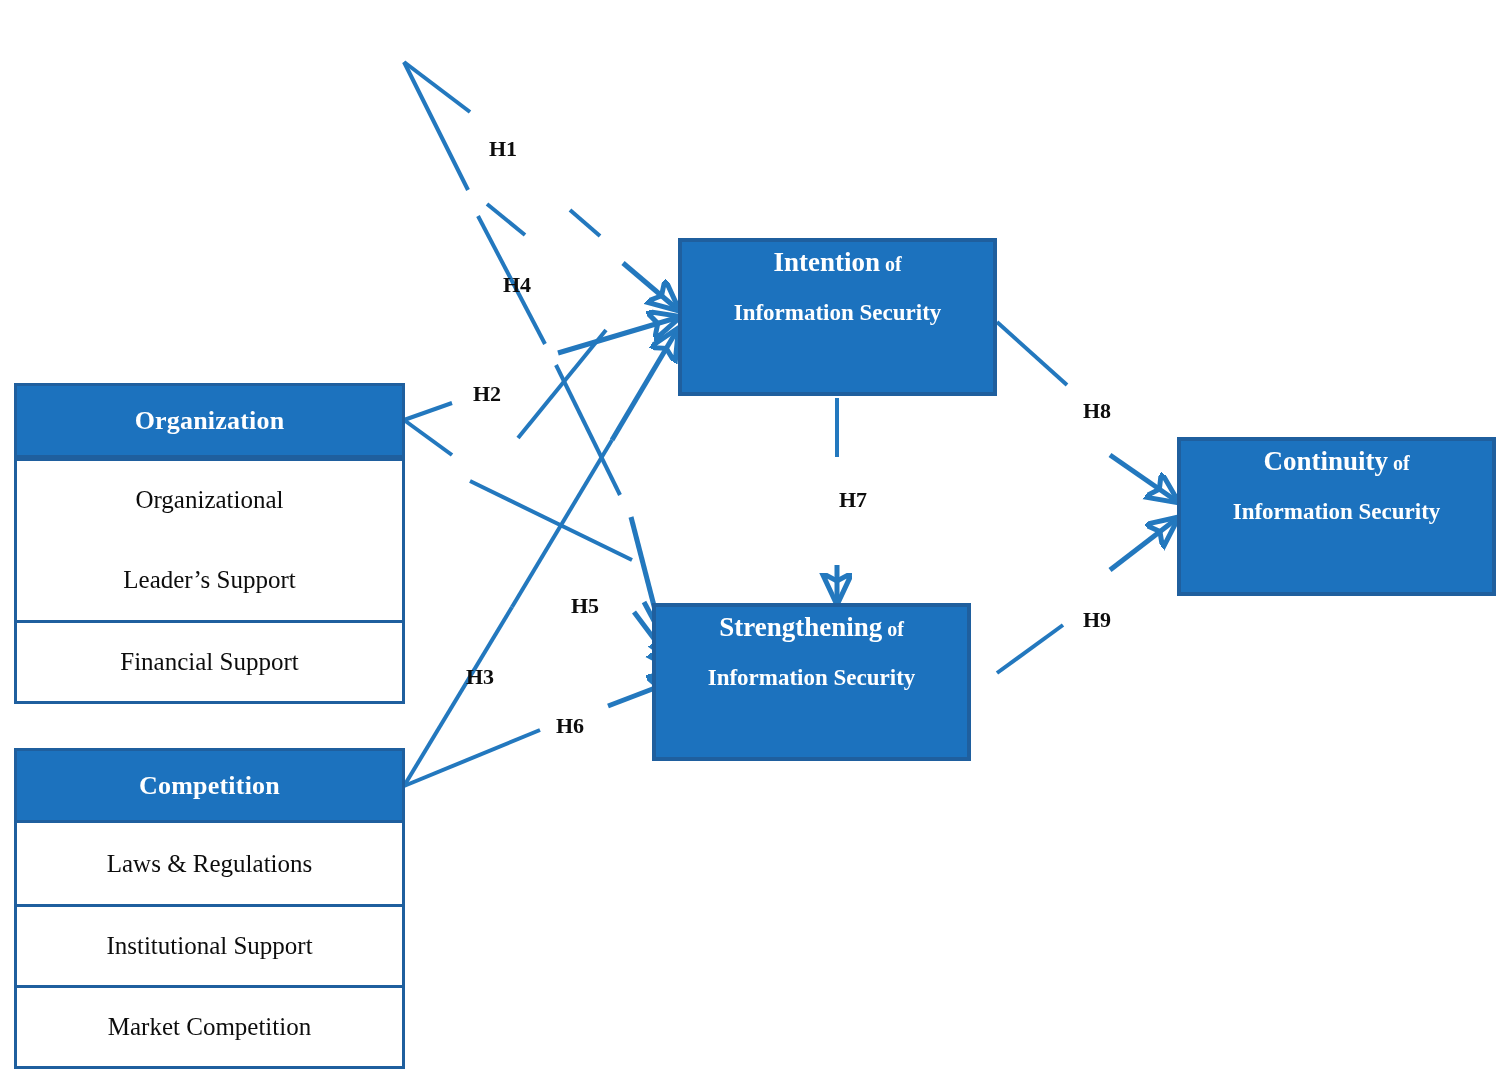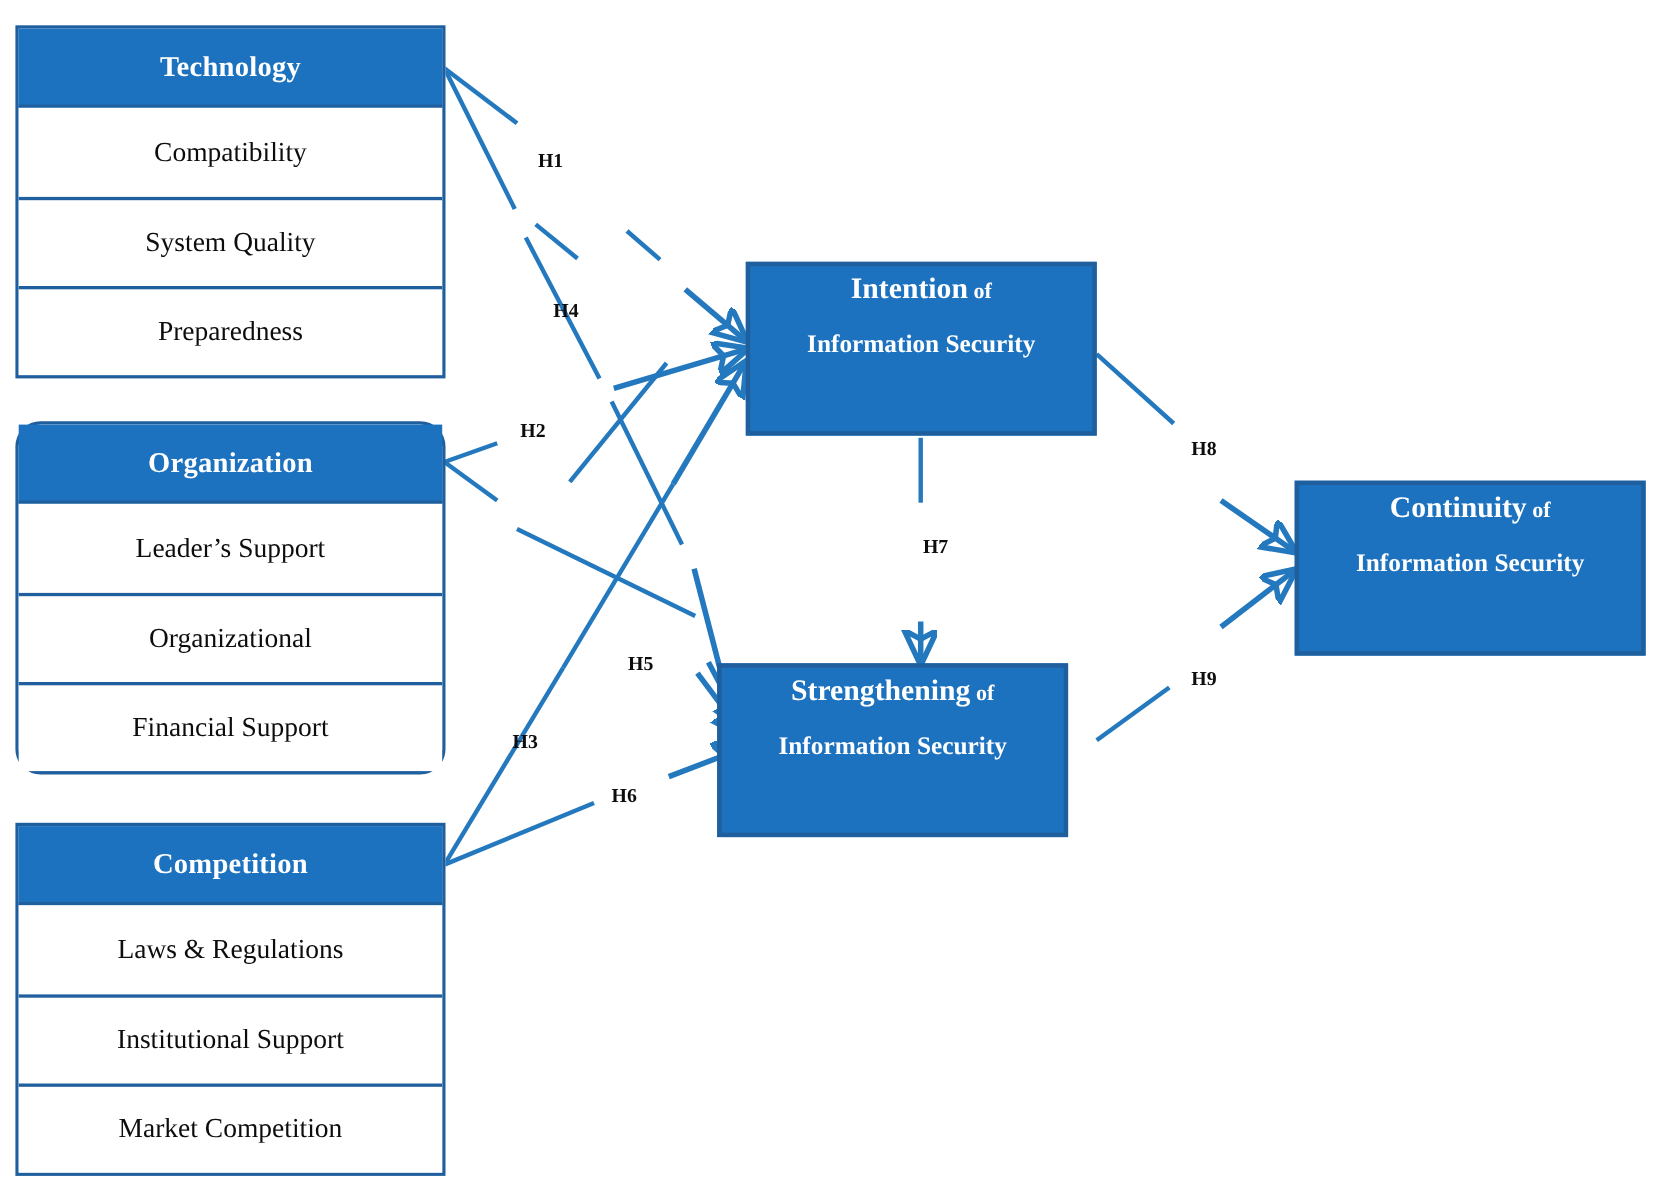--- a/index.html
+++ b/index.html
@@ -78,21 +78,21 @@
   .node .line2 {
     font-size: 23px;
     font-weight: bold;
     line-height: 1.1;
     white-space: nowrap;
   }
 
   
   .hlabel {
     position: absolute;
-    font-size: 18px;
+    font-size: 22px;
     font-weight: bold;
     color: #0d0d0d;
     white-space: nowrap;
   }
 
   
   #links {
     position: absolute;
     left: 0;
     top: 0;
@@ -161,31 +161,25 @@
       <line x1="997" y1="322" x2="1067" y2="385" stroke-width="4"></line>
       <line x1="1110" y1="455" x2="1175" y2="500" stroke-width="5" marker-end="url(#arrow)"></line>
     </g>
 
     <g>
       <line x1="997" y1="673" x2="1063" y2="625" stroke-width="4"></line>
       <line x1="1110" y1="570" x2="1175" y2="520" stroke-width="5" marker-end="url(#arrow)"></line>
     </g>
   </svg>
 
-  <div class="group" style="left:14px; top:23px; width:391px;">
-    <div class="group-header">Technology</div>
-    <div class="group-item first">Compatibility</div>
-    <div class="group-item">System Quality</div>
-    <div class="group-item">Preparedness</div>
-  </div>
-
-  <div class="group" style="left:14px; top:383px; width:391px;border-radius:23px;">
+
+  <div class="group" style="left:14px; top:383px; width:391px;">
     <div class="group-header">Organization</div>
+    <div class="group-item">Organizational</div>
     <div class="group-item first">Leader’s Support</div>
-    <div class="group-item">Organizational</div>
     <div class="group-item">Financial Support</div>
   </div>
 
   <div class="group" style="left:14px; top:748px; width:391px;">
     <div class="group-header">Competition</div>
     <div class="group-item first">Laws &amp; Regulations</div>
     <div class="group-item">Institutional Support</div>
     <div class="group-item">Market Competition</div>
   </div>
 

